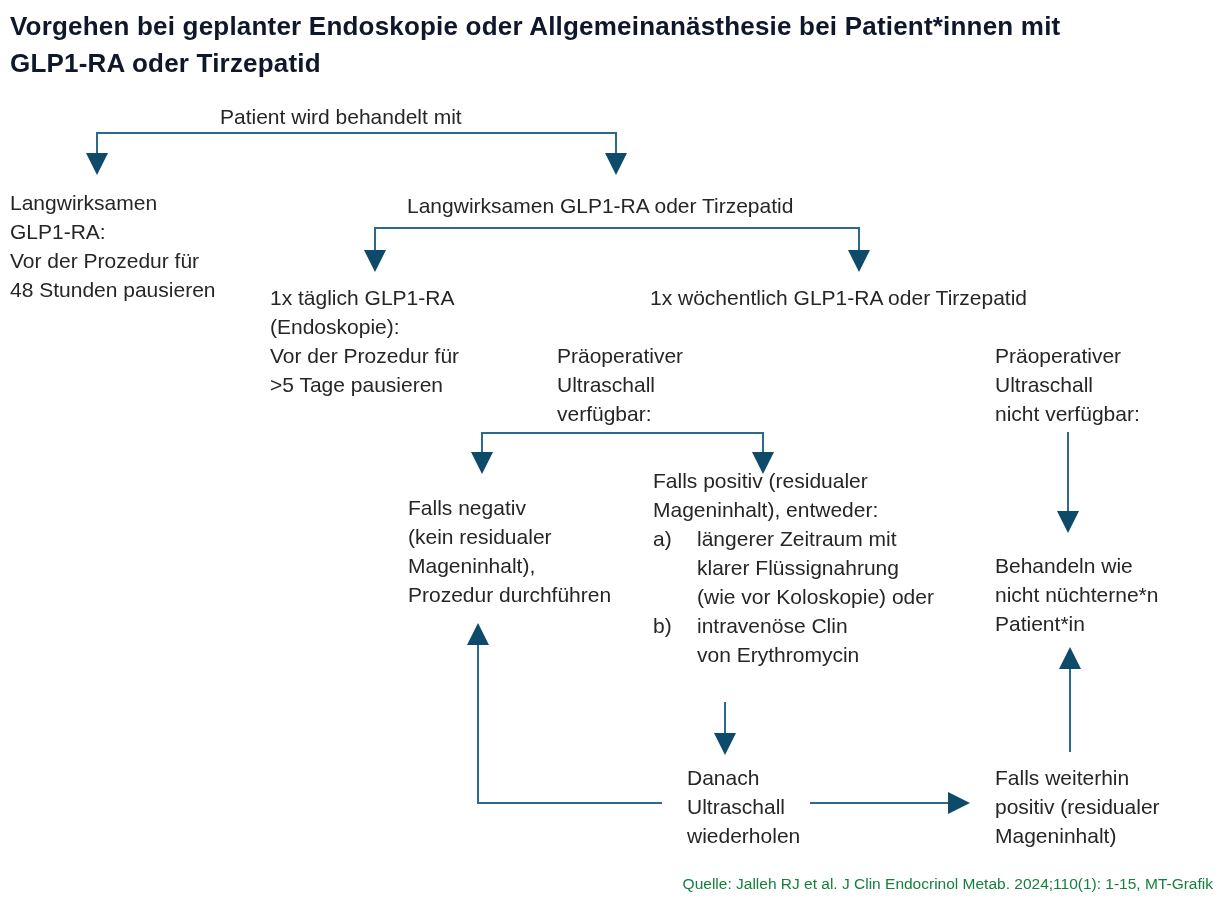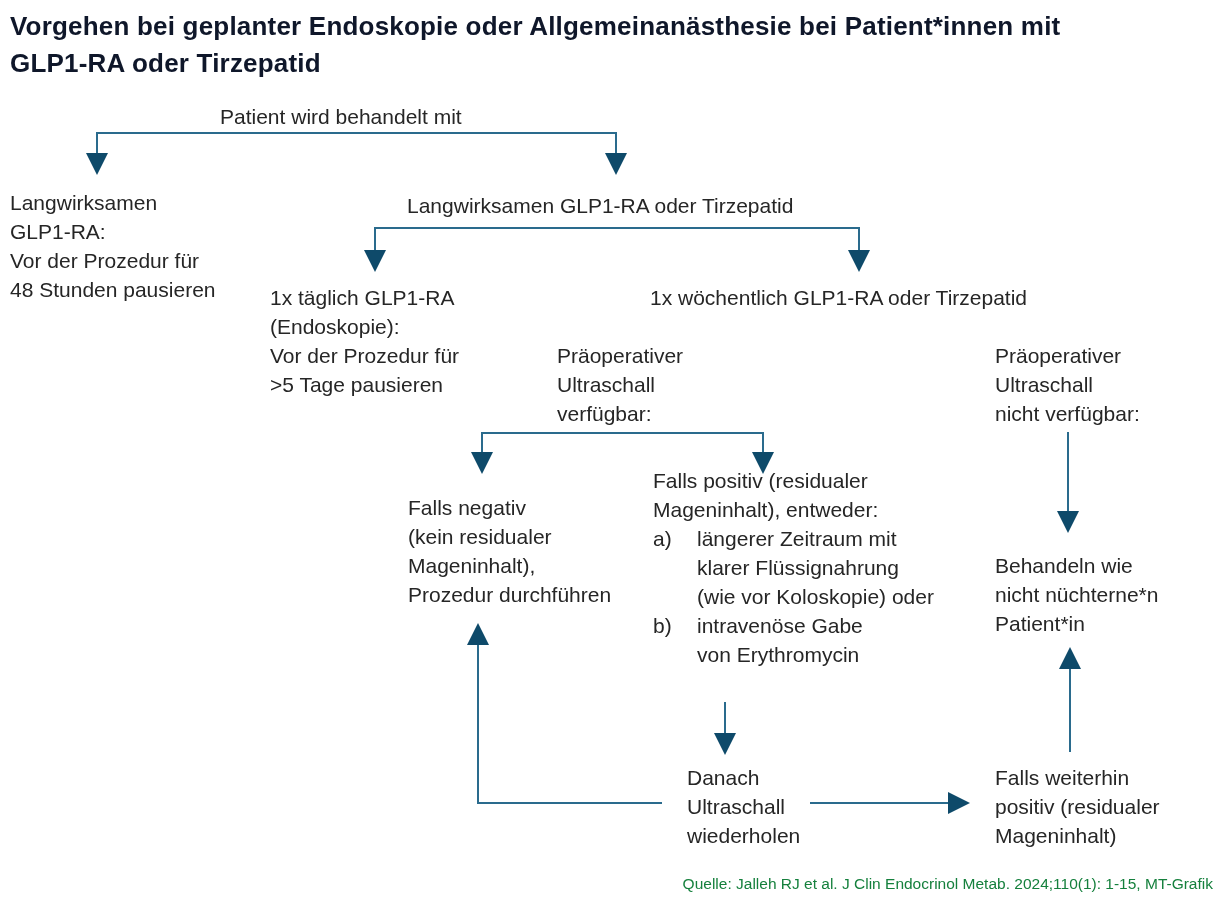--- a/index.html
+++ b/index.html
@@ -115,21 +115,21 @@
       <span class="marker">a)</span>
       <div>
         <div class="ln">längerer Zeitraum mit</div>
         <div class="ln b">klarer Flüssignahrung</div>
         <div class="ln">(wie vor Koloskopie) oder</div>
       </div>
     </div>
     <div class="li">
       <span class="marker">b)</span>
       <div>
-        <div class="ln">intravenöse Gabe</div>
+        <div class="ln">intravenöse Clin</div>
         <div class="ln"><span>von </span><span class="b">Erythromycin</span></div>
       </div>
     </div>
   </div>
 
   <div class="node" style="left:687px;top:763px;">
     <div class="ln">Danach</div>
     <div class="ln b">Ultraschall</div>
     <div class="ln">wiederholen</div>
   </div>

